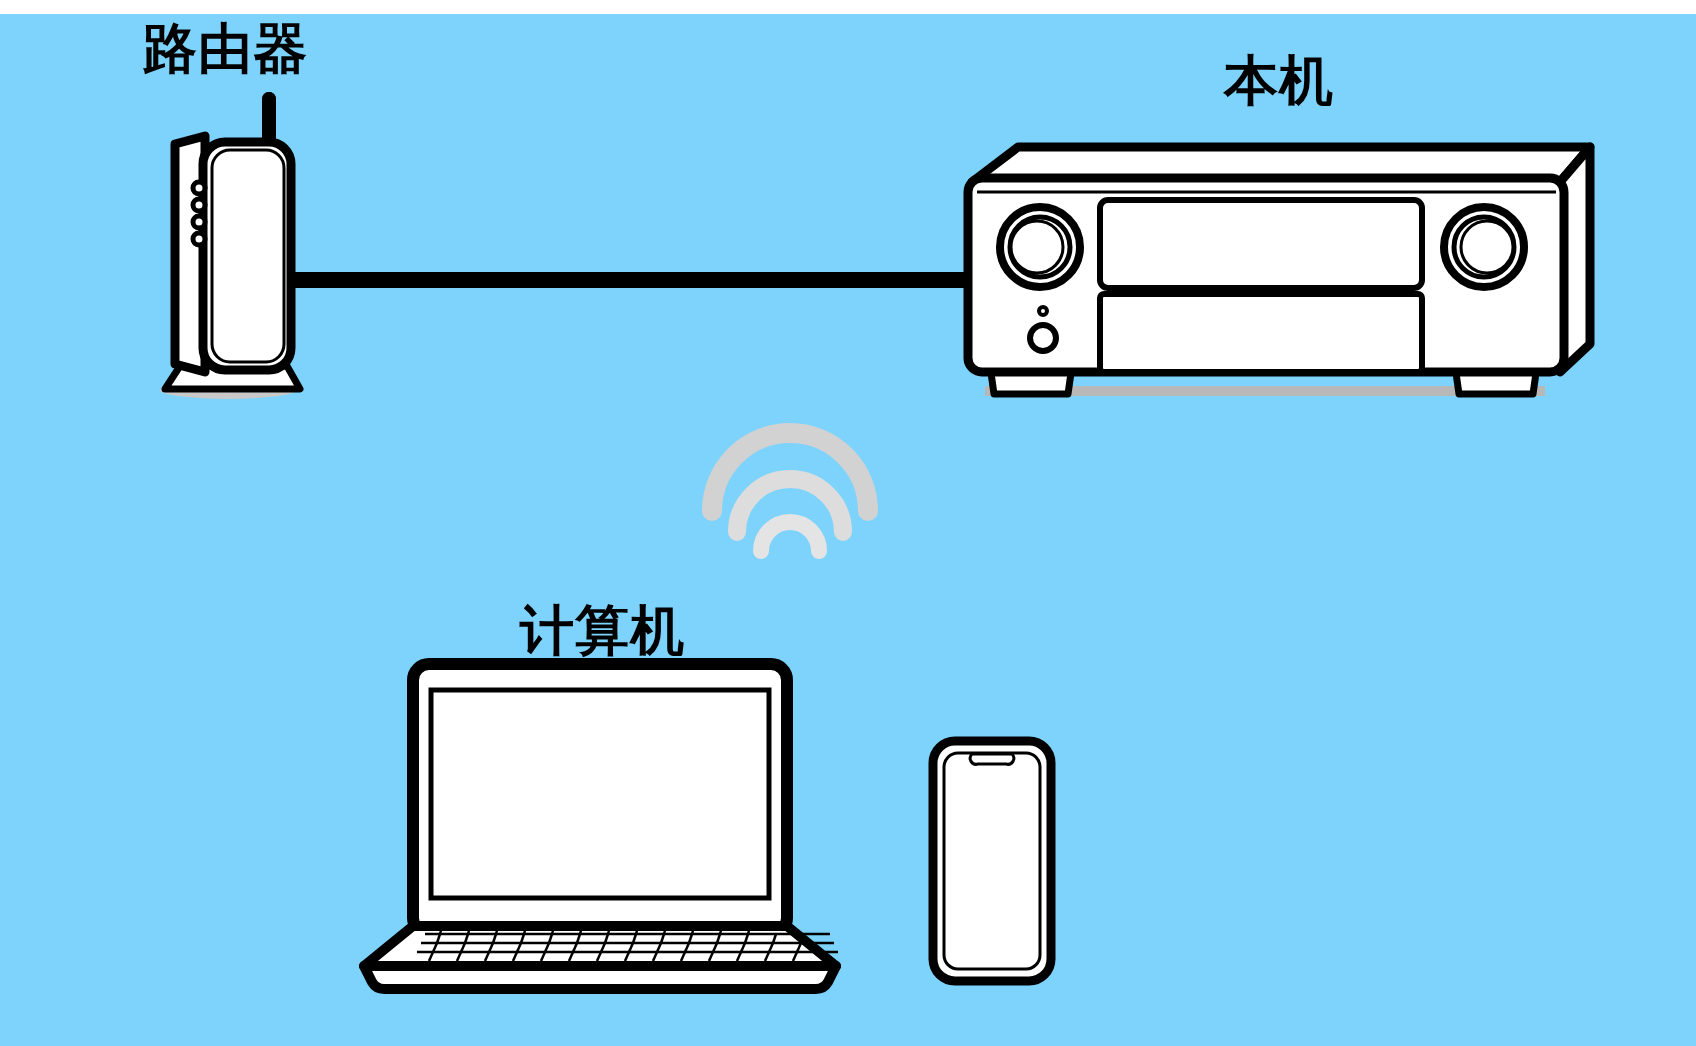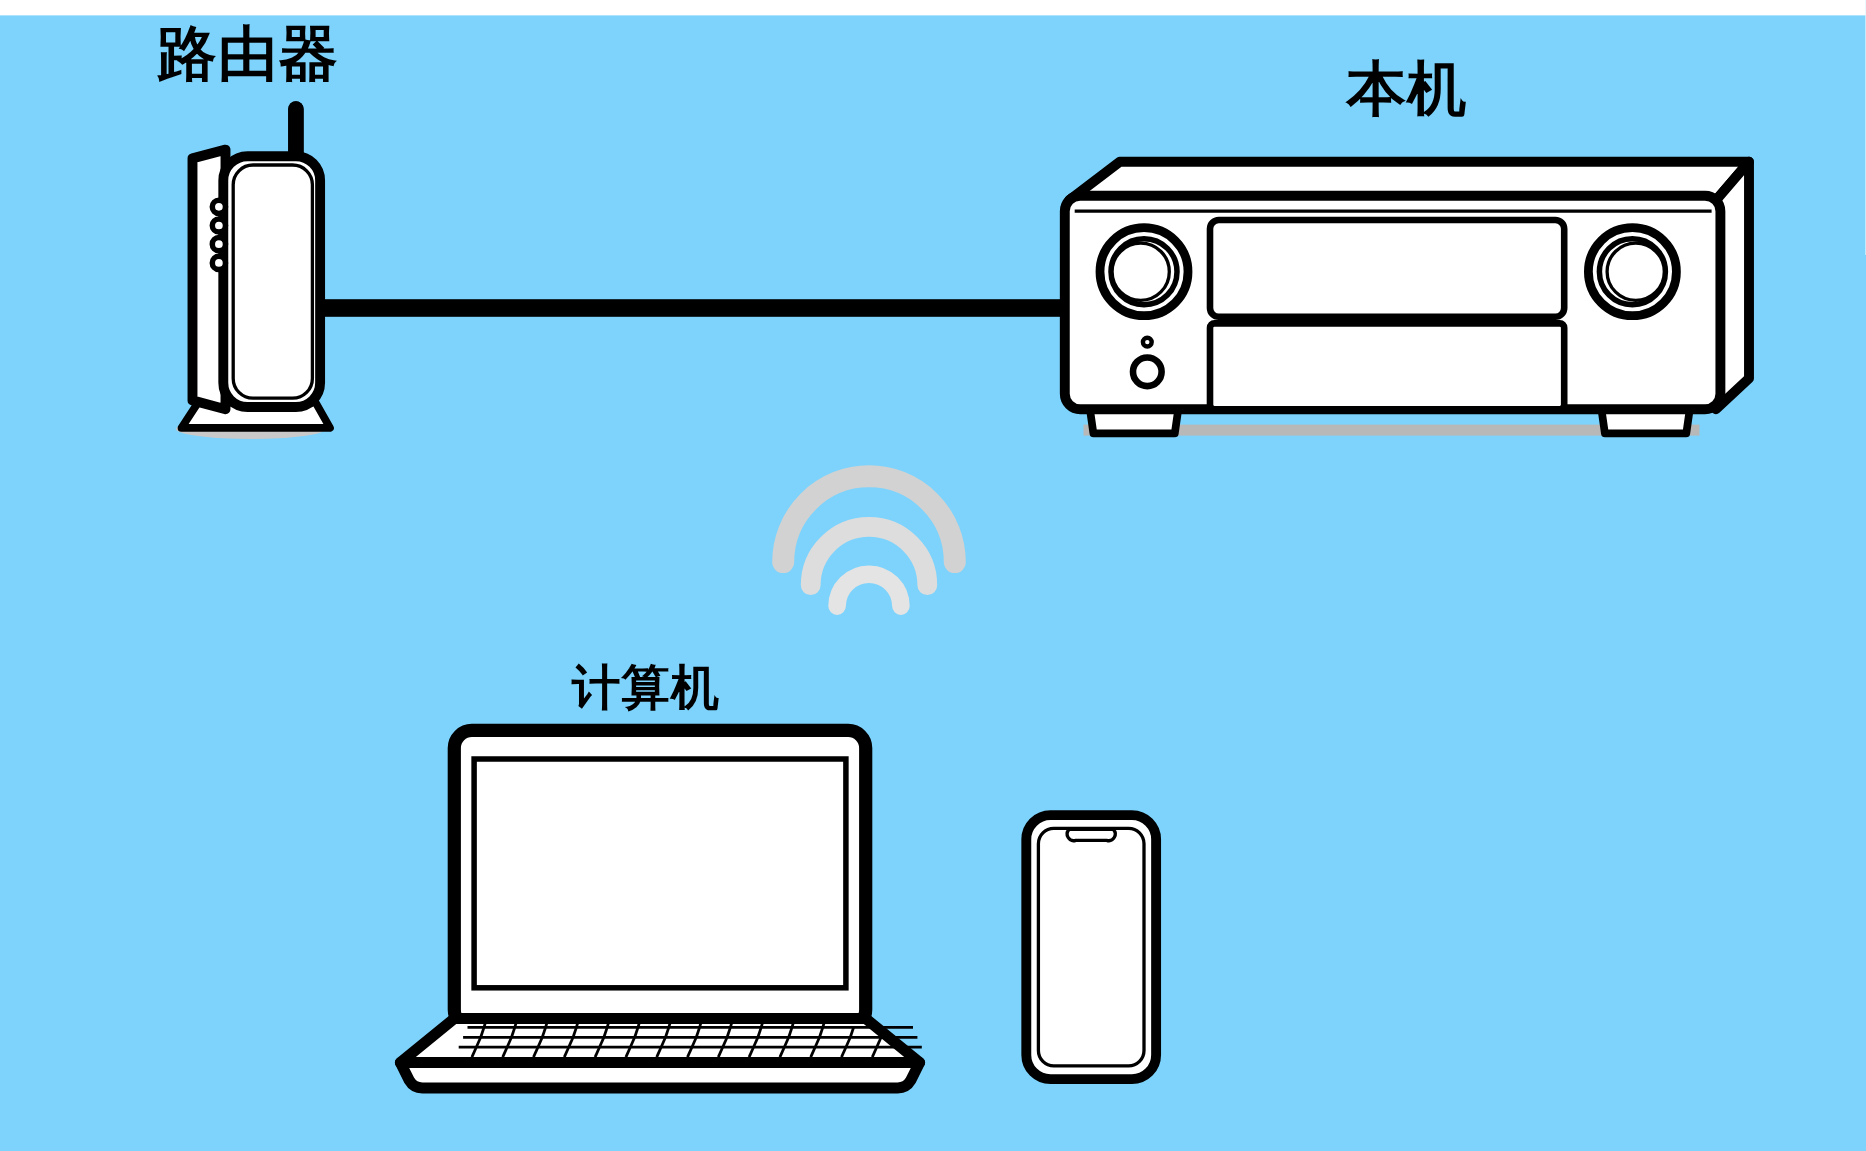--- a/index.html
+++ b/index.html
@@ -30,21 +30,21 @@
     font-size: 54px;
   }
   #label-receiver {
     left: 1224px;
     top: 40px;
     font-size: 54px;
   }
   #label-computer {
     left: 520px;
     top: 590px;
-    font-size: 44px;
+    font-size: 54px;
   }
   .svg-layer {
     position: absolute;
     left: 0;
     top: 0;
     width: 1696px;
     height: 1046px;
   }
 </style>
 </head>

